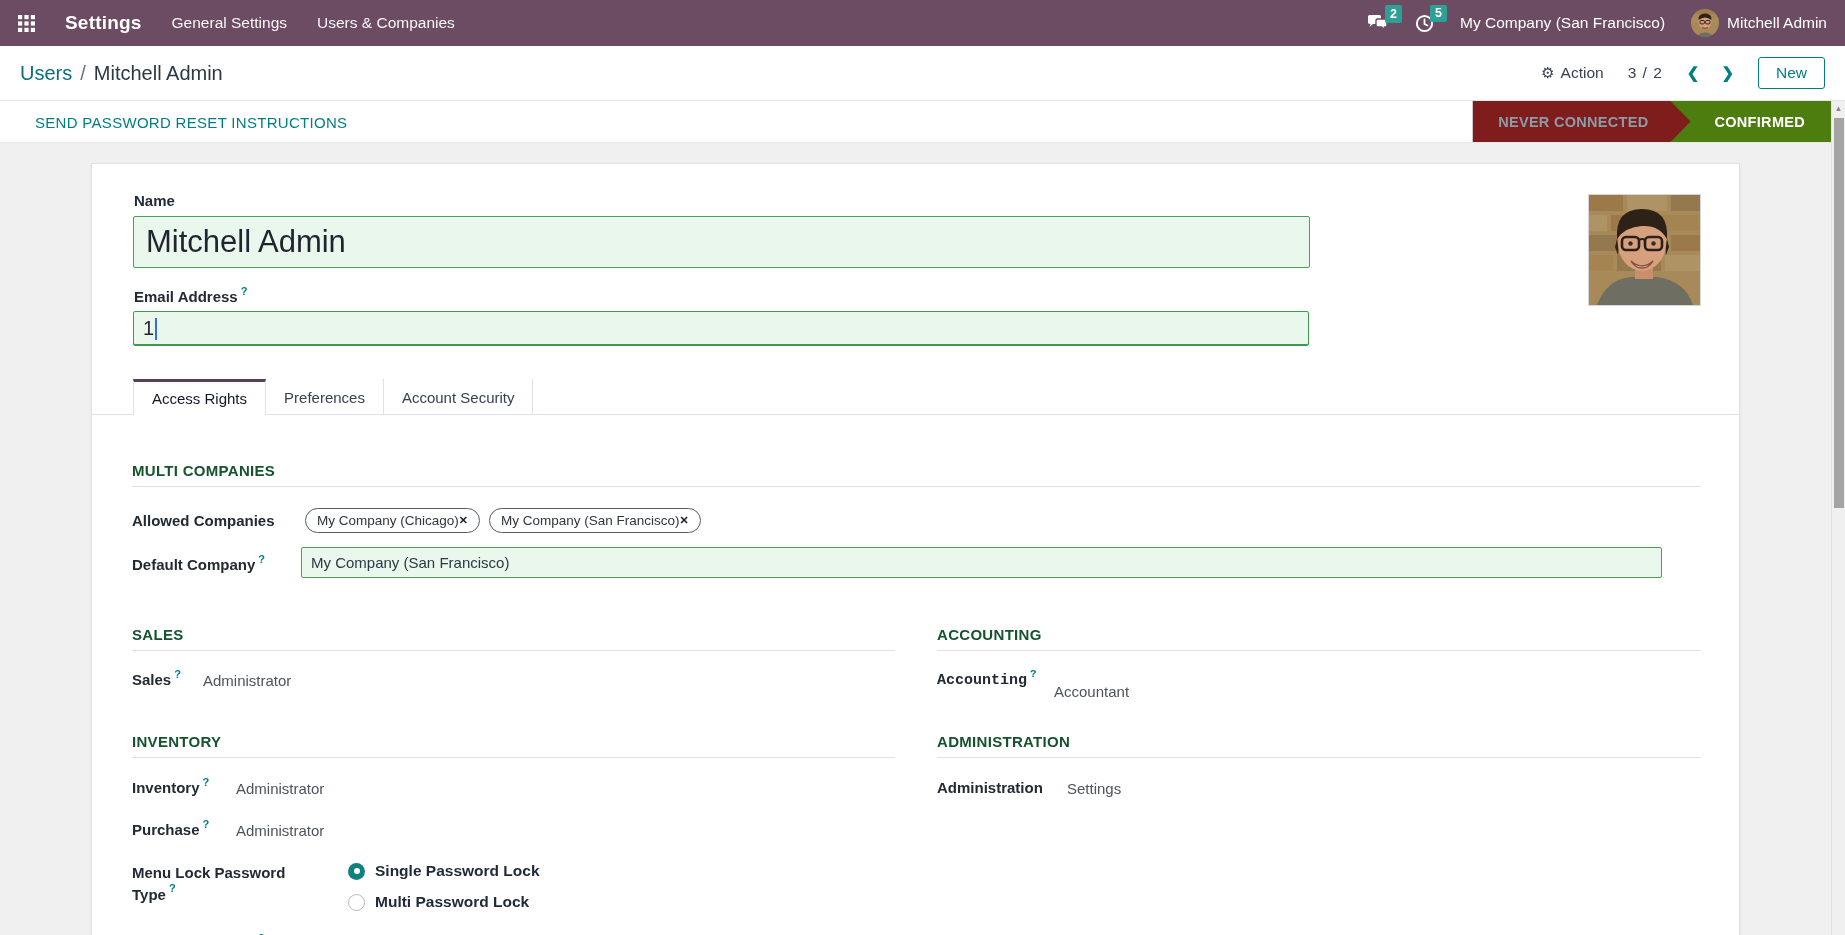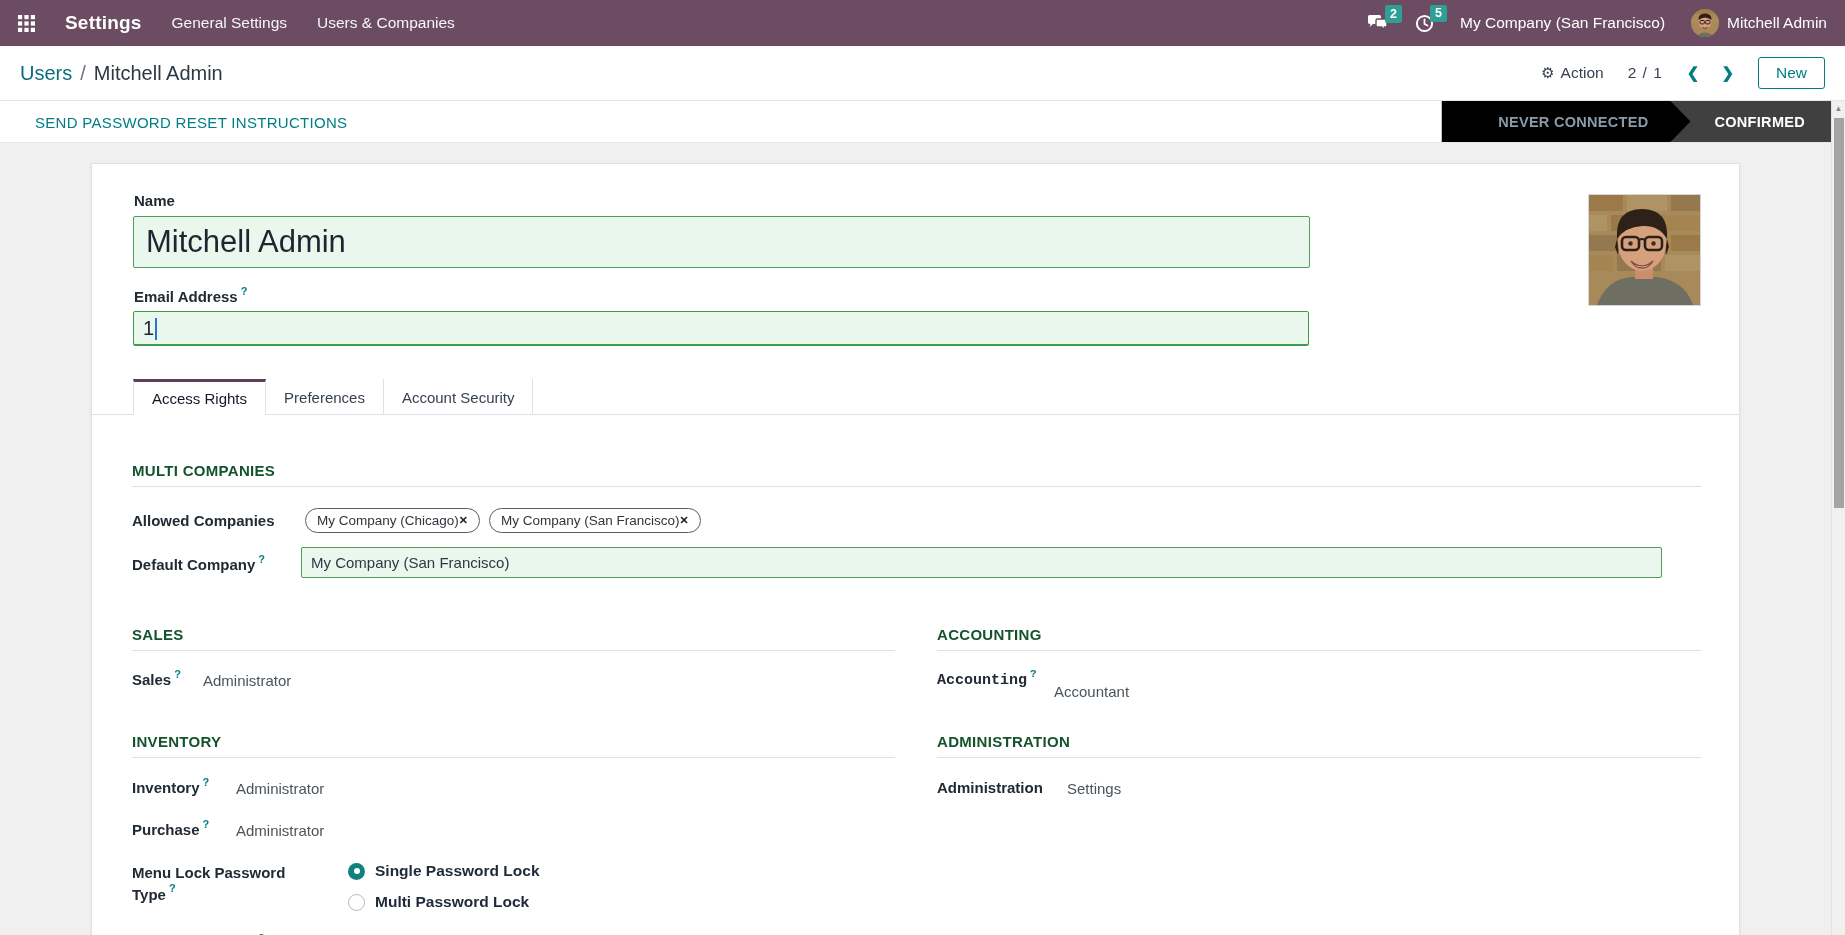--- a/index.html
+++ b/index.html
@@ -38,24 +38,24 @@
   .pager-arrow { color:#017e84; font-size:15px; font-weight:700; cursor:pointer; }
   .btn-new { background:#fff; border:1px solid #017e84; color:#017e84; font-size:15.5px;
              padding:6px 17px; border-radius:3px; cursor:pointer; font-family:inherit; }
 
   
   #status-bar { position:absolute; left:0; top:101px; width:1845px; height:42px; background:#fff;
                 border-bottom:1px solid #e8e8e8; }
   .reset-link { position:absolute; left:35px; top:0; height:42px; display:flex; align-items:center;
                 color:#017e84; font-size:15px; font-weight:500; letter-spacing:.3px; cursor:pointer; background:none; border:none; font-family:Liberation Sans, sans-serif; }
   .statusbar-states { position:absolute; right:14px; top:0; height:41px; display:flex; }
-  .state-prev { position:relative; z-index:2; background:#000000; color:#8c9ba8; font-size:14.5px; font-weight:600;
-                letter-spacing:.3px; display:flex; align-items:center; padding:0 42px 0 56px; border-left:1px solid #dee2e6;
+  .state-prev { position:relative; z-index:2; background:#7f1d1d; color:#8c9ba8; font-size:14.5px; font-weight:600;
+                letter-spacing:.3px; display:flex; align-items:center; padding:0 42px 0 25px; border-left:1px solid #dee2e6;
                 clip-path:polygon(0 0, calc(100% - 20px) 0, 100% 50%, calc(100% - 20px) 100%, 0 100%); cursor:pointer; }
-  .state-active { background:#404040; color:#fff; font-size:14.5px; font-weight:700; letter-spacing:.3px;
+  .state-active { background:#4d7c0f; color:#fff; font-size:14.5px; font-weight:700; letter-spacing:.3px;
                   display:flex; align-items:center; margin-left:-20px; padding:0 26px 0 44px; min-width:156px; cursor:default; }
 
   
   #scrollbar { position:absolute; right:0; top:101px; width:14px; height:834px; background:#f0f0f0; border-left:1px solid #e2e2e2; }
   .sb-up { position:absolute; top:3px; left:0; width:13px; text-align:center; color:#8a8a8a; font-size:8px; }
   .sb-thumb { position:absolute; top:17px; left:1.5px; width:10px; height:390px; background:#a4a4a4; }
 
   
   #sheet { position:absolute; left:91px; top:163px; width:1649px; height:790px; background:#fff;
            border:1px solid #e2e2e2; box-shadow:0 1px 3px rgba(0,0,0,.07); }
@@ -166,21 +166,21 @@
     <div class="breadcrumb">
       <span class="breadcrumb-parent">Users</span>
       <span class="breadcrumb-sep">/</span>
       <span class="breadcrumb-current">Mitchell Admin</span>
     </div>
     <div class="cp-right">
       <div class="action-menu">
         <span class="gear-glyph">⚙</span>
         <span>Action</span>
       </div>
-      <div class="pager">2 / 1</div>
+      <div class="pager">3 / 2</div>
       <div class="pager-arrows">
         <span class="pager-arrow">❮</span>
         <span class="pager-arrow">❯</span>
       </div>
       <button class="btn-new">New</button>
     </div>
   </div>
 
   <div id="status-bar">
     <button class="reset-link">SEND PASSWORD RESET INSTRUCTIONS</button>

